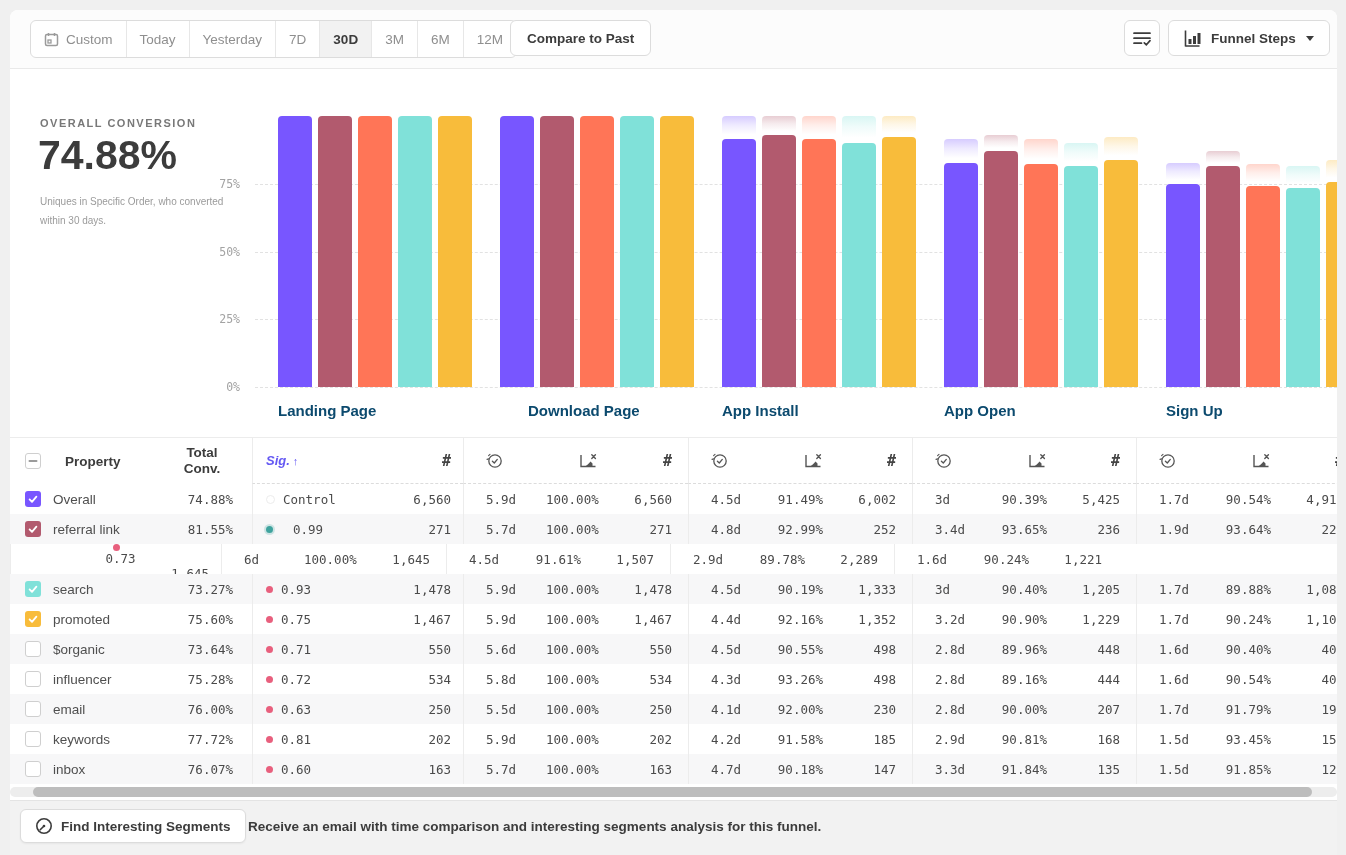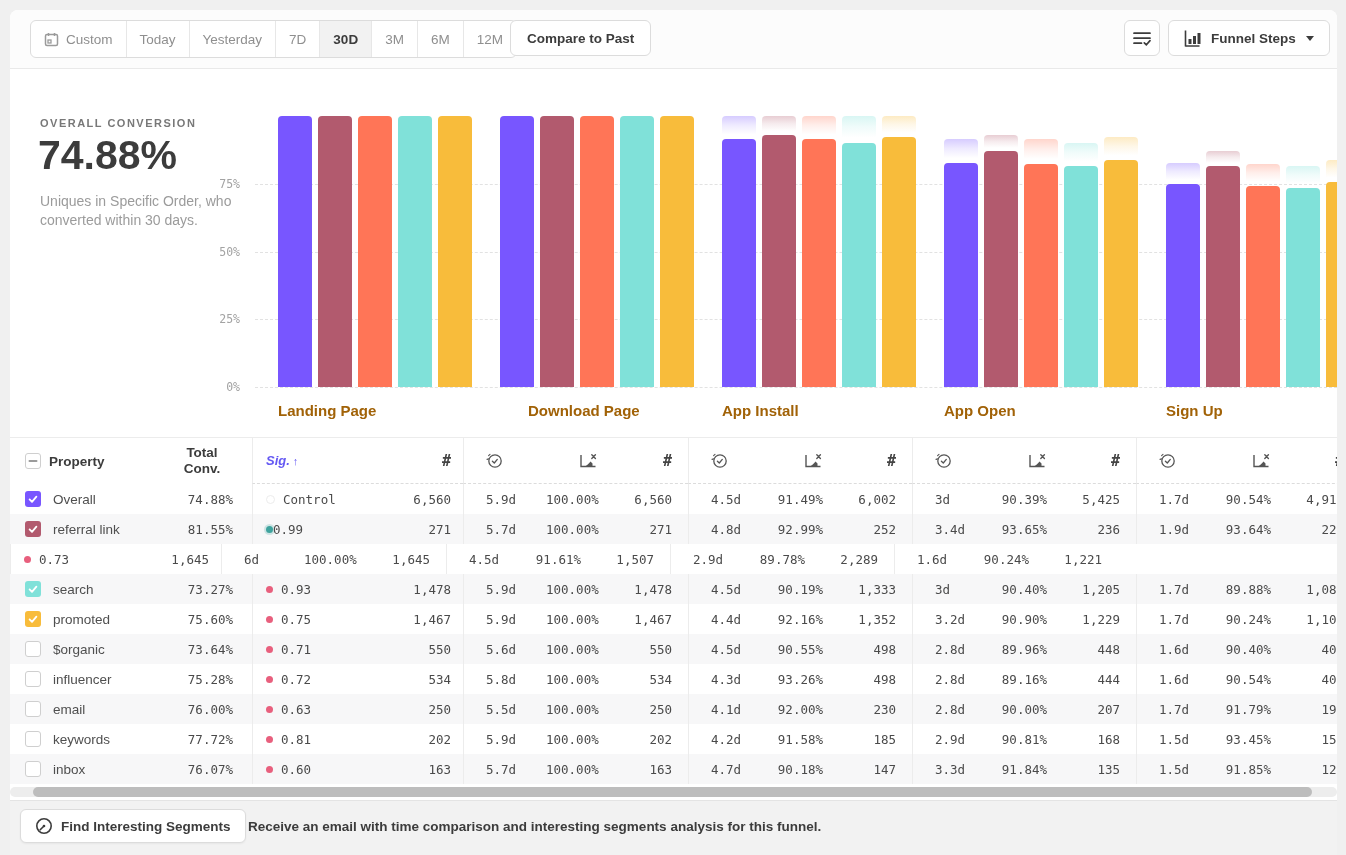--- a/index.html
+++ b/index.html
@@ -12,31 +12,31 @@
   .seg-item:last-child{border-right:none;}
   .seg-item.sel{background:#f2f2f2;color:#3c3c3c;font-weight:700;}
   .btn{display:inline-flex;align-items:center;justify-content:center;gap:8px;background:#fff;border:1px solid #dcdcdc;border-radius:6px;font-size:13.5px;font-weight:700;color:#3c3c3c;cursor:pointer;box-sizing:border-box;}
   #compare-btn{position:absolute;left:500px;top:10px;height:36px;padding:0 16px;}
   #filter-btn{position:absolute;right:177px;top:10px;width:36px;height:36px;}
   #funnel-btn{position:absolute;right:7px;top:10px;width:162px;height:36px;}
   .caret{width:0;height:0;border-left:4.5px solid transparent;border-right:4.5px solid transparent;border-top:5.5px solid #3c3c3c;margin-left:2px;}
   
   #sum-label{position:absolute;left:30px;top:107px;font-size:11px;font-weight:700;letter-spacing:1.5px;color:#787878;}
   #sum-value{position:absolute;left:28px;top:122px;font-size:41px;font-weight:700;color:#3c3c3c;}
-  #sum-desc{position:absolute;left:30px;top:182px;width:192px;font-size:14px;line-height:19px;color:#9b9b9b;}
+  #sum-desc{position:absolute;left:30px;top:182px;width:192px;font-size:10px;line-height:19px;color:#9b9b9b;}
   
   .gridline{position:absolute;border-top:1px dashed #e2e2e2;height:0;}
   .ytick{position:absolute;width:40px;text-align:right;font-family:"DejaVu Sans Mono",monospace;font-size:11.5px;color:#a3a3a3;}
   .bar{position:absolute;border-radius:4px 4px 0 0;}
   .ghost{position:absolute;border-radius:4px 4px 0 0;}
-  .grp-label{position:absolute;font-size:15px;font-weight:700;color:#a16207;}
+  .grp-label{position:absolute;font-size:15px;font-weight:700;color:#0c4a6e;}
   
   #thead{position:absolute;left:0;top:427px;width:1350px;height:47px;display:flex;border-top:1px solid #ececec;box-sizing:border-box;background:#fff;}
   .hcell{box-sizing:border-box;display:flex;align-items:center;}
-  .hfrozen{width:242px;padding-left:15px;gap:8px;}
+  .hfrozen{width:242px;padding-left:15px;gap:24px;}
   .hcell .htitle{font-size:13.5px;font-weight:700;color:#3c3c3c;}
   .htotal{margin-left:auto;width:62px;padding-right:19px;text-align:center;line-height:16px;}
   .pane{box-sizing:border-box;border-left:1px solid #ececec;display:flex;align-items:center;}
   .phead{border-bottom:1px dashed #dcdcdc;}
   .sig-h{font-size:13px;font-weight:700;font-style:italic;color:#6458f3;}
   .sig-arrow{font-size:11px;color:#6458f3;margin-left:3px;font-style:normal;}
   .hash{font-size:15px;font-weight:600;color:#444;font-family:"DejaVu Sans Mono",monospace;}
   .row{position:absolute;left:0;width:1350px;height:30px;display:flex;}
   .row.zebra{background:#f7f7f8;}
   .cell-frozen{box-sizing:border-box;width:242px;display:flex;align-items:center;padding-left:15px;gap:12px;}
@@ -309,21 +309,21 @@
           <div class="cb" style="background: rgb(178, 90, 110);">
             <svg width="12" height="12" viewBox="0 0 12 12" fill="none">
               <path d="M2.6 6.4l2.4 2.4 4.4-5.2" stroke="#fff" stroke-width="1.8" fill="none" stroke-linecap="round" stroke-linejoin="round"></path>
             </svg>
           </div>
           <span class="prop">referral link</span>
           <span class="total">81.55%</span>
         </div>
         <div class="pane" style="width: 211px; padding: 0px 12px 0px 13px;">
           <span class="dot high"></span>
-          <span class="mono" style="margin-left: 0;">0.99</span>
+          <span class="mono" style="margin-left: 20px;">0.99</span>
           <span class="mono" style="margin-left: auto;">271</span>
         </div>
         <div class="pane" style="width: 225px; padding: 0px 16px 0px 22px;">
           <span class="mono tcol">5.7d</span>
           <span class="mono rcol">100.00%</span>
           <span class="mono ccol" style="padding-right: 0px;">271</span>
         </div>
         <div class="pane" style="width: 224px; padding: 0px 16px 0px 22px;">
           <span class="mono tcol">4.8d</span>
           <span class="mono rcol">92.99%</span>
@@ -334,21 +334,21 @@
           <span class="mono rcol">93.65%</span>
           <span class="mono ccol" style="padding-right: 0px;">236</span>
         </div>
         <div class="pane" style="width: 224px; padding: 0px 16px 0px 22px;">
           <span class="mono tcol">1.9d</span>
           <span class="mono rcol">93.64%</span>
           <span class="mono ccol" style="padding-right: 0px;">221</span>
         </div>
       </div>
       <div class="row" style="top: 534px;">
-        <div class="pane" style="width: 211px; padding: 0px 12px 0px 13px;">
+        <div class="pane" style="width: 211px; padding: 0px 12px 0px 13px; flex-direction: column;">
           <span class="dot low"></span>
           <span class="mono" style="margin-left: 8px;">0.73</span>
           <span class="mono" style="margin-left: auto;">1,645</span>
         </div>
         <div class="pane" style="width: 225px; padding: 0px 16px 0px 22px;">
           <span class="mono tcol">6d</span>
           <span class="mono rcol">100.00%</span>
           <span class="mono ccol" style="padding-right: 0px;">1,645</span>
         </div>
         <div class="pane" style="width: 224px; padding: 0px 16px 0px 22px;">

